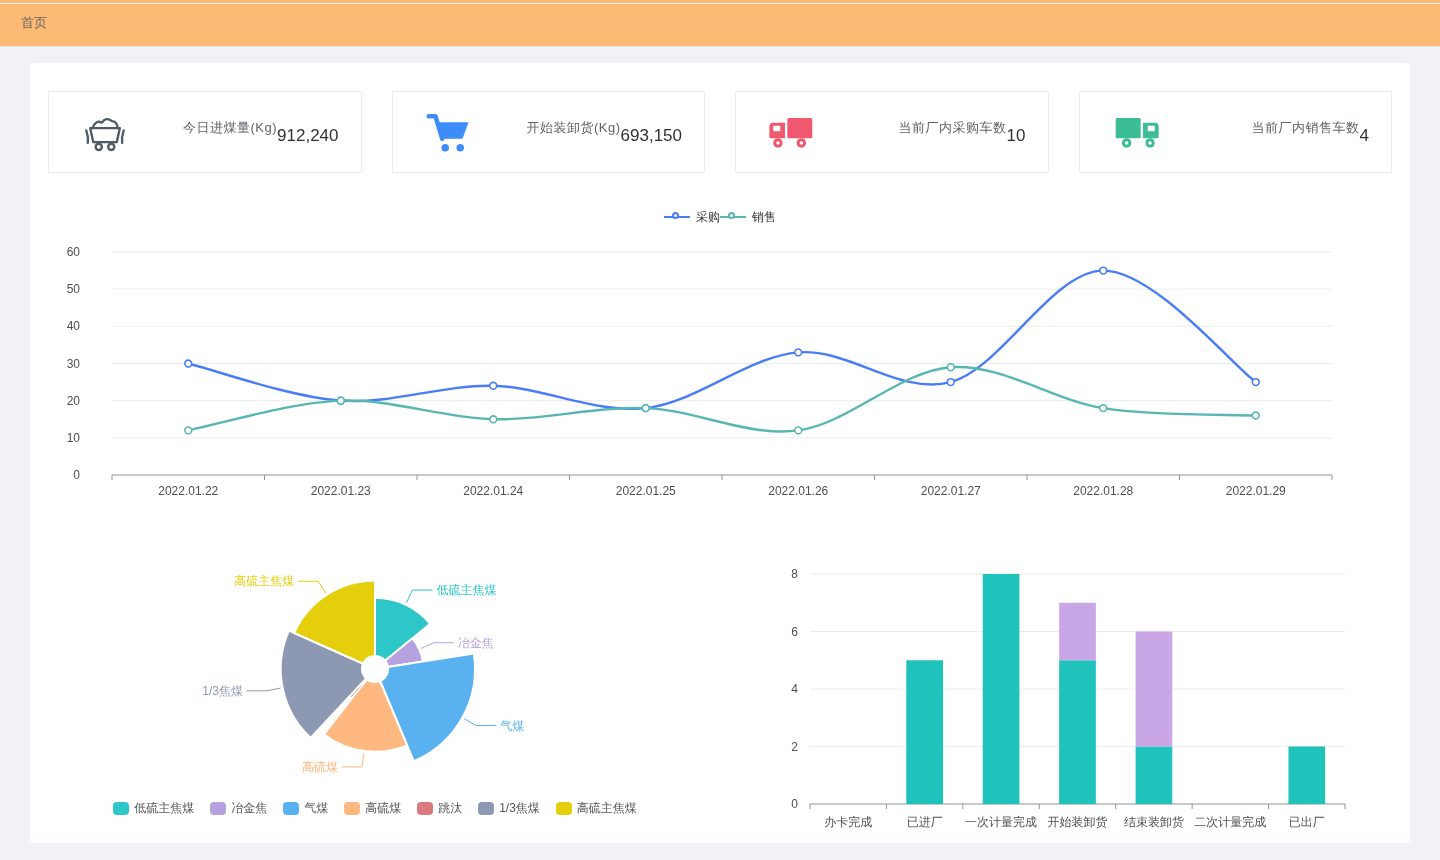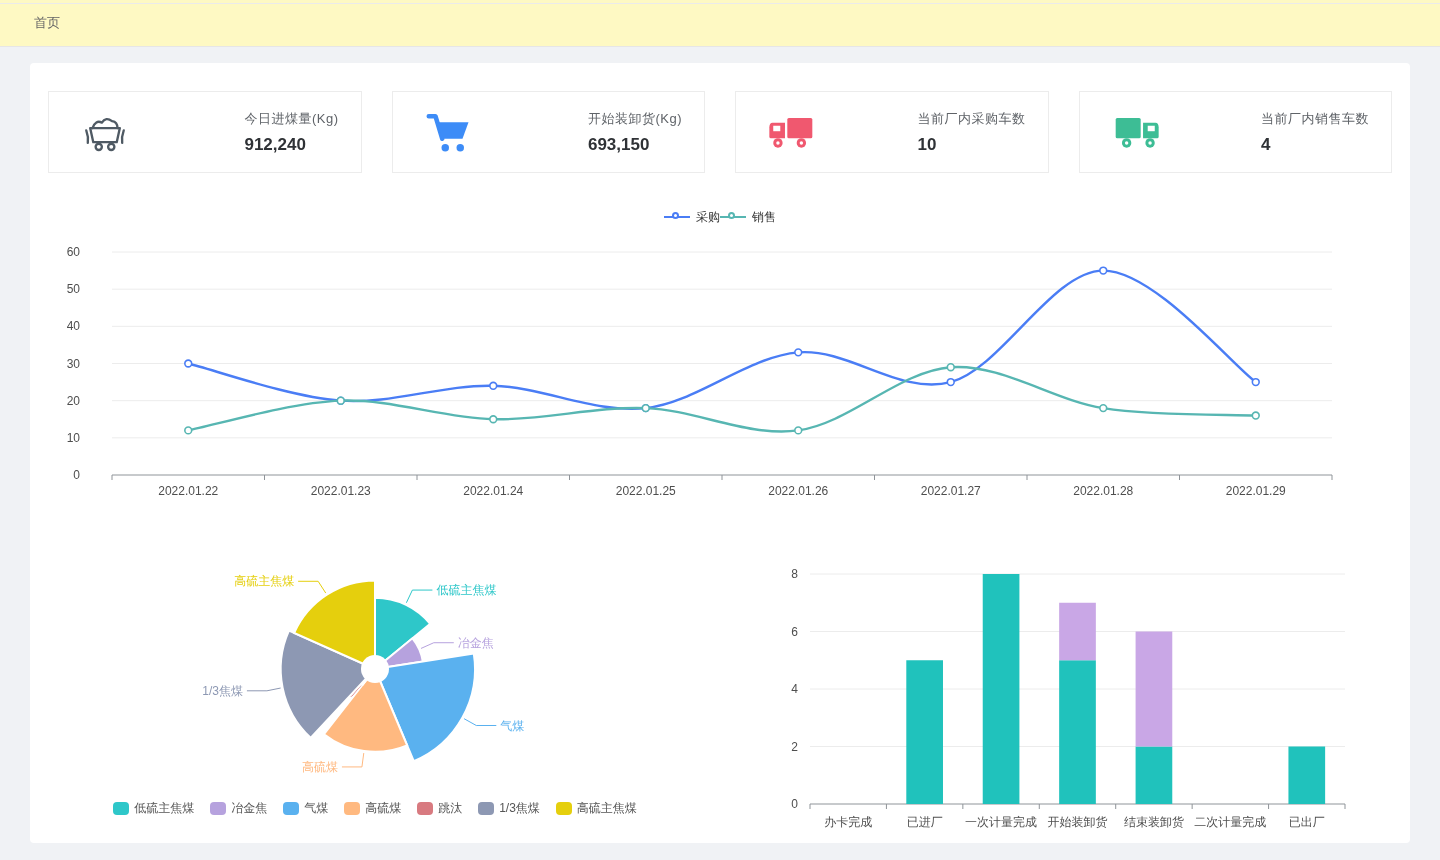--- a/index.html
+++ b/index.html
@@ -1,33 +1,33 @@
 <!DOCTYPE html>
 <html><head>
 <meta charset="utf-8">
 <style>
   * { margin:0; padding:0; box-sizing:border-box; }
   html,body { width:1440px; height:860px; font-family:"Liberation Sans",sans-serif; }
   body { background:#f0f2f5; overflow:hidden; }
   svg { font-family:"Liberation Sans",sans-serif; }
 
-  .topbar { position:relative; height:47px; background:#fef9c3; border-bottom:1px solid #e6e6e6;
-            display:flex; align-items:center; padding-left:34px; }
+  .topbar { position:relative; height:47px; background:#fdba74; border-bottom:1px solid #e6e6e6;
+            display:flex; align-items:center; padding-left:21px; }
   .topbar::before { content:''; position:absolute; top:3px; left:0; right:0; height:1px; background:#ebebeb; }
   .breadcrumb { font-size:13px; color:#666; cursor:pointer; }
 
   .panel { margin:16px 30px 0 30px; background:#fff; border-radius:4px; height:780px;
            padding-top:28px; }
 
   .stats { display:flex; gap:30px; padding:0 18px; }
   .card { flex:1; height:82px; border:1px solid #ececec; display:flex; align-items:center; background:#fff; }
   .card .icon { margin-left:30px; width:52px; height:46px; display:flex; align-items:center; justify-content:center; }
-  .card .txt { margin-left:auto; margin-right:22px; display:flex; flex-direction:column; align-items:flex-start; }
+  .card .txt { margin-left:auto; margin-right:22px; display:flex; flex-direction:row; align-items:flex-start; }
   .card .lbl { font-size:13px; color:#5f6368; letter-spacing:.5px; }
-  .card .val { font-size:17px; font-weight:bold; color:#2f3236; margin-top:7px; }
+  .card .val { font-size:17px; font-weight:normal; color:#2f3236; margin-top:7px; }
 
   .line-legend { margin-top:36px; display:flex; justify-content:center; height:16px; }
   .legend-item { display:flex; align-items:center; gap:6px; font-size:12px; color:#333; cursor:pointer; }
   .lmark { position:relative; width:26px; height:10px; display:inline-block; }
   .lmark i { display:block; }
   .lln { position:absolute; left:0; right:0; top:4px; height:2px; background:currentColor; }
   .lcr { position:absolute; left:8px; top:0; width:7px; height:7px; border:2px solid currentColor; border-radius:50%; background:#fff; }
 
   .line-chart-wrap { margin:6px auto 0 auto; width:1320px; }
 

